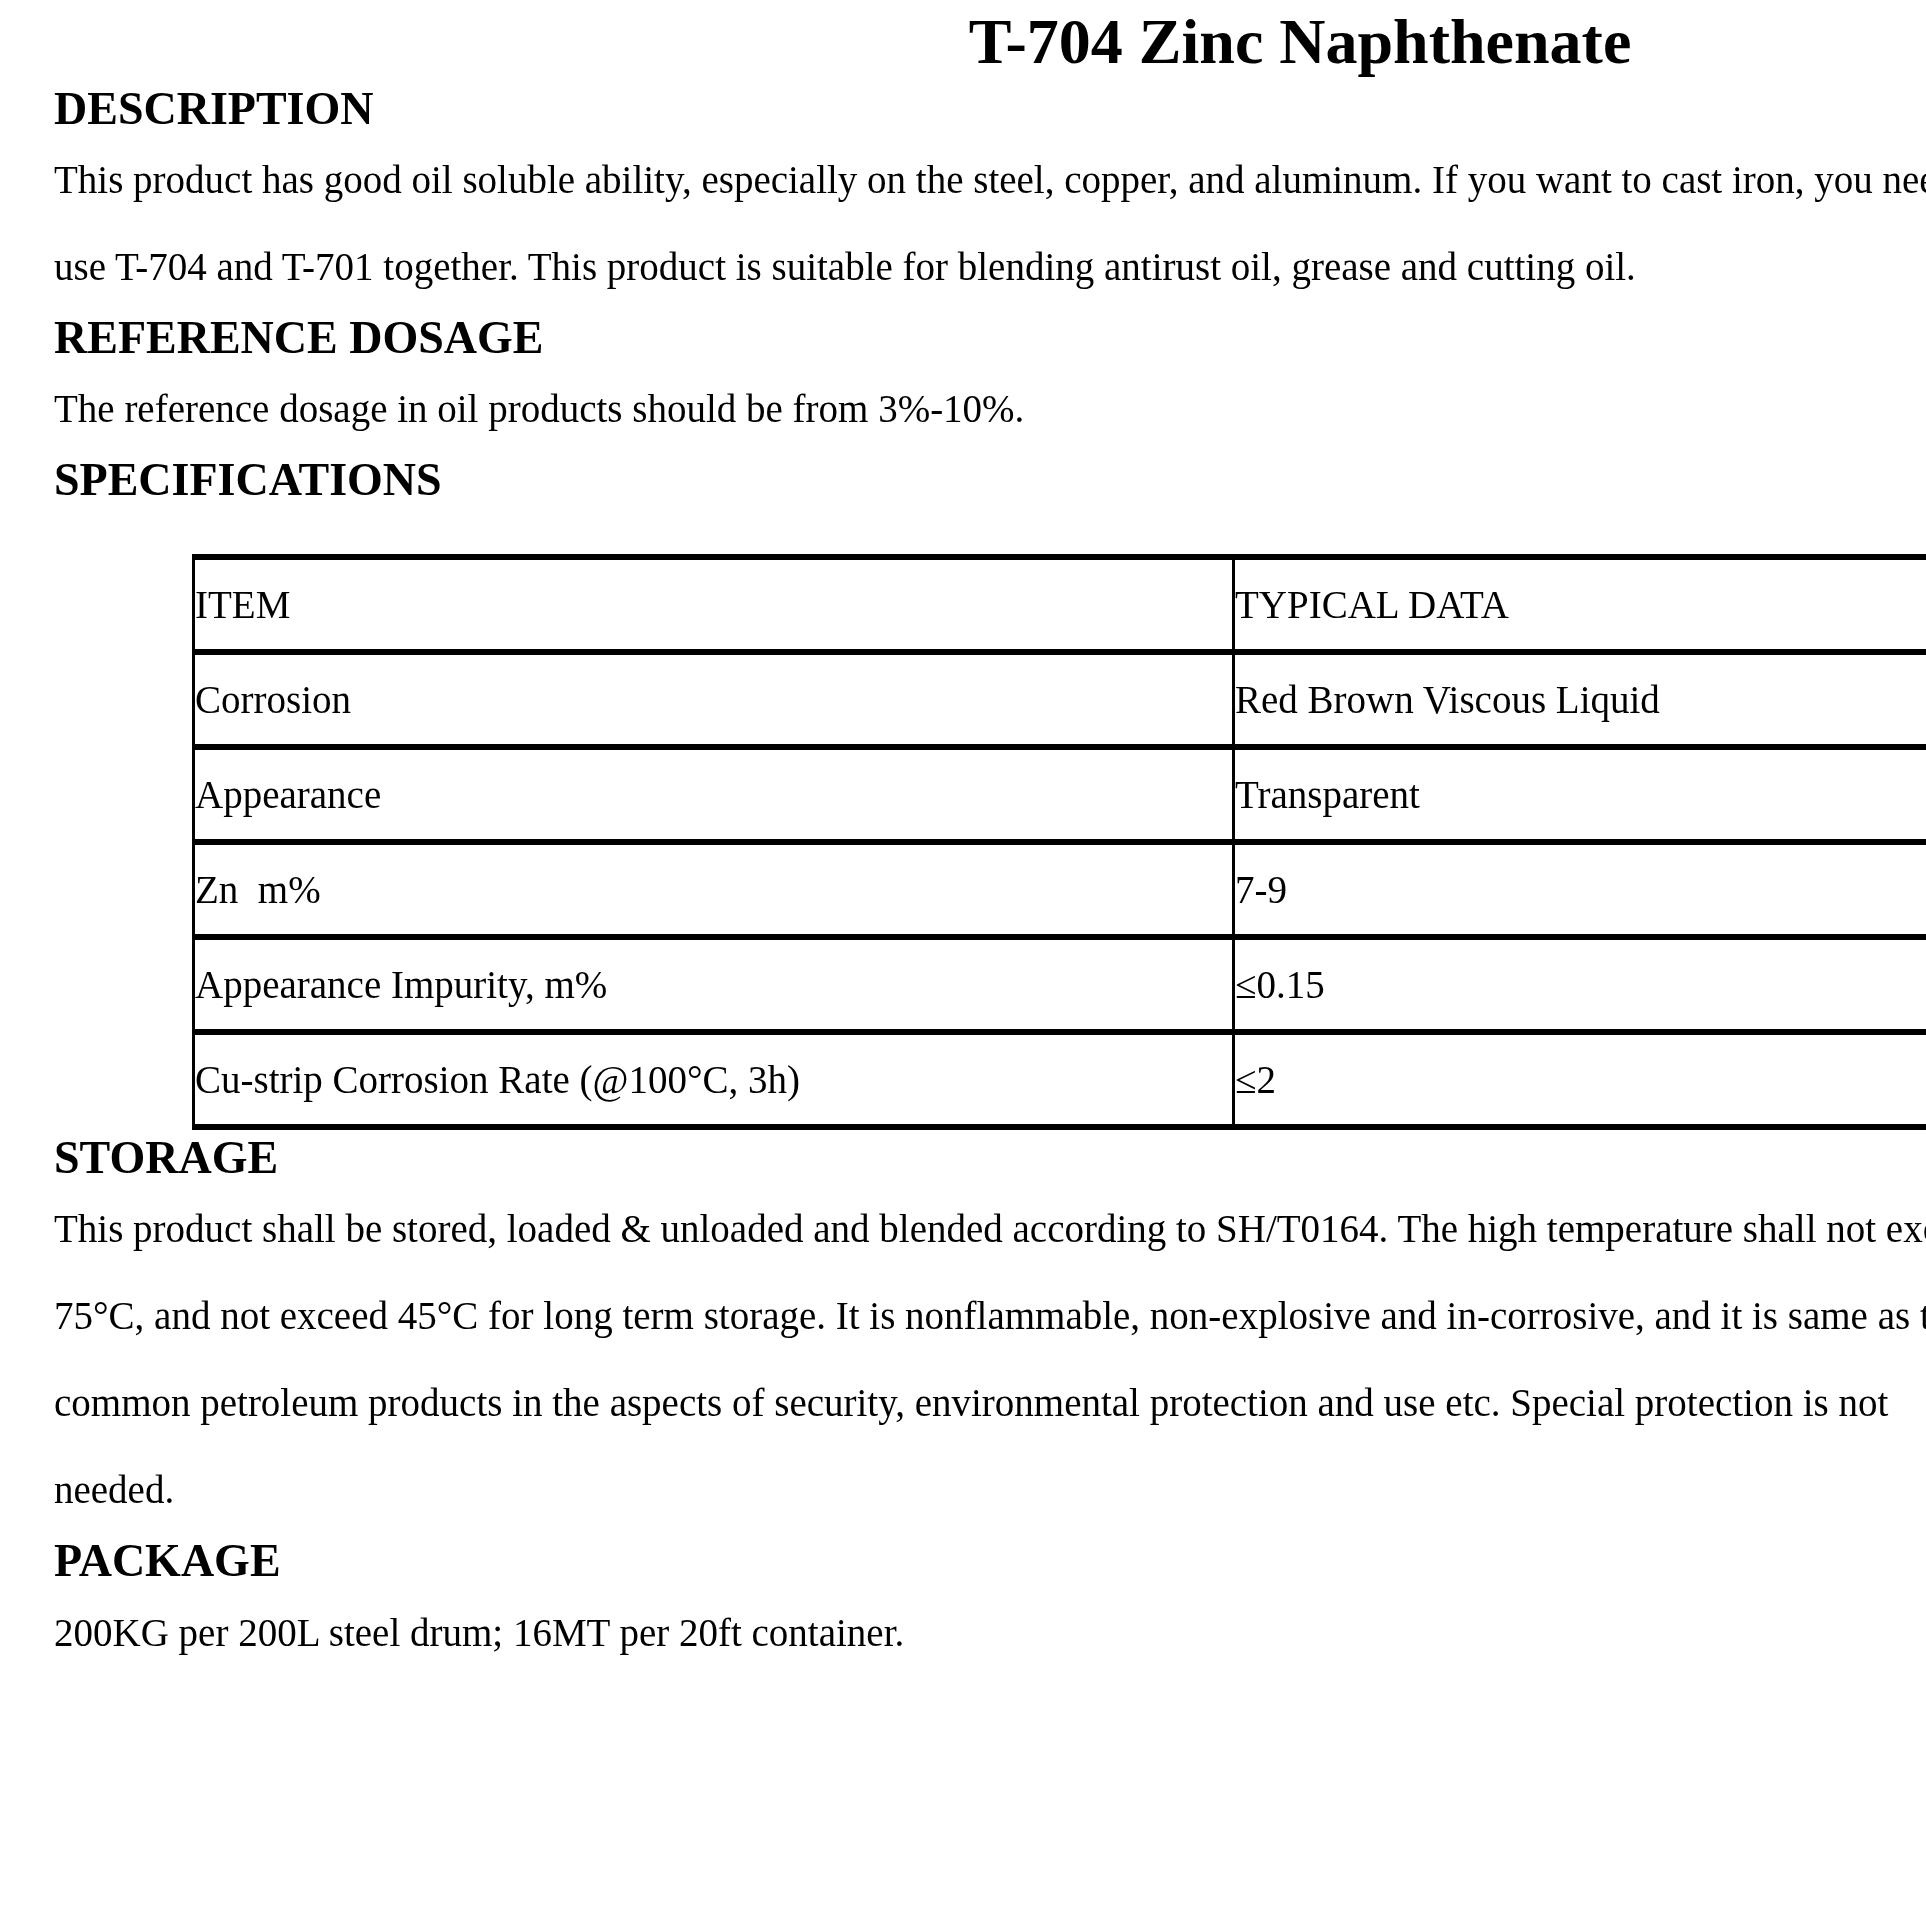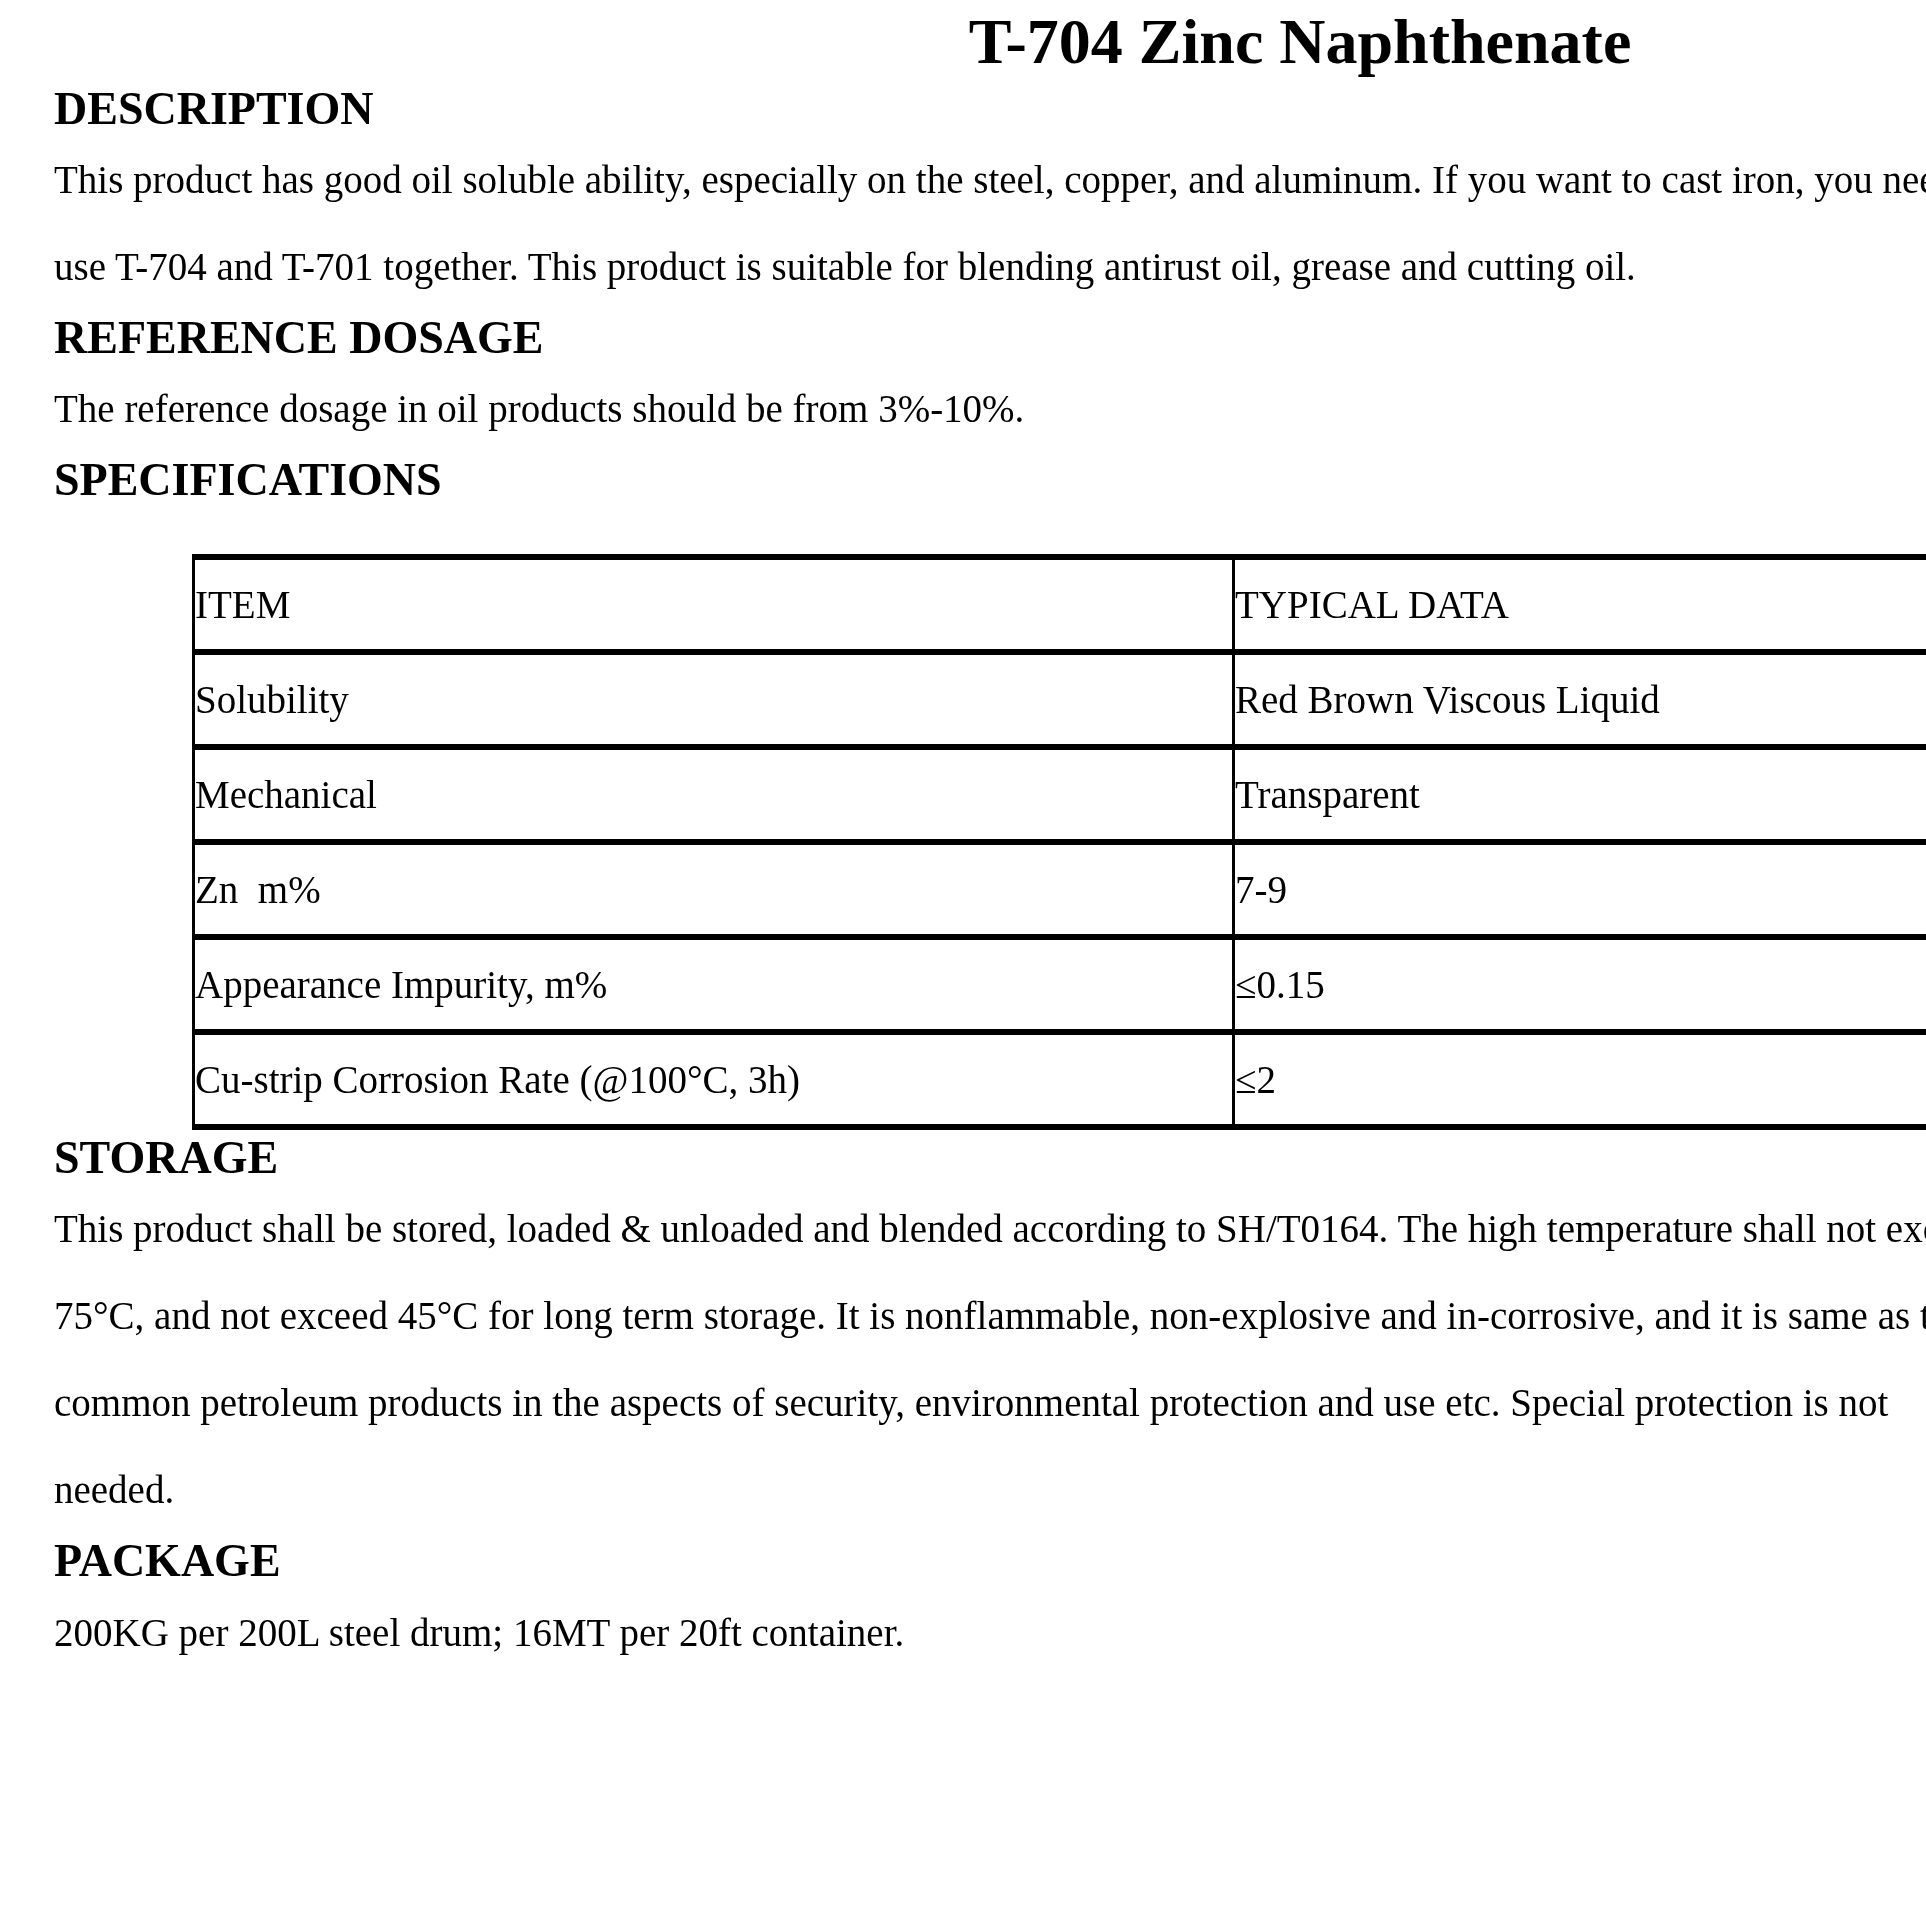--- a/index.html
+++ b/index.html
@@ -91,26 +91,26 @@
         <col class="c1">
         <col class="c2">
       </colgroup>
     <tbody>
       <tr>
         <td>ITEM</td>
         <td>TYPICAL DATA</td>
 
       </tr>
       <tr>
-        <td>Solubility</td>
+        <td>Corrosion</td>
         <td>Red Brown Viscous Liquid</td>
 
       </tr>
       <tr>
-        <td>Mechanical</td>
+        <td>Appearance</td>
         <td>Transparent</td>
 
       </tr>
       <tr>
         <td>Zn&nbsp;&nbsp;m%</td>
         <td>7-9</td>
 
       </tr>
       <tr>
         <td>Appearance Impurity, m%</td>

